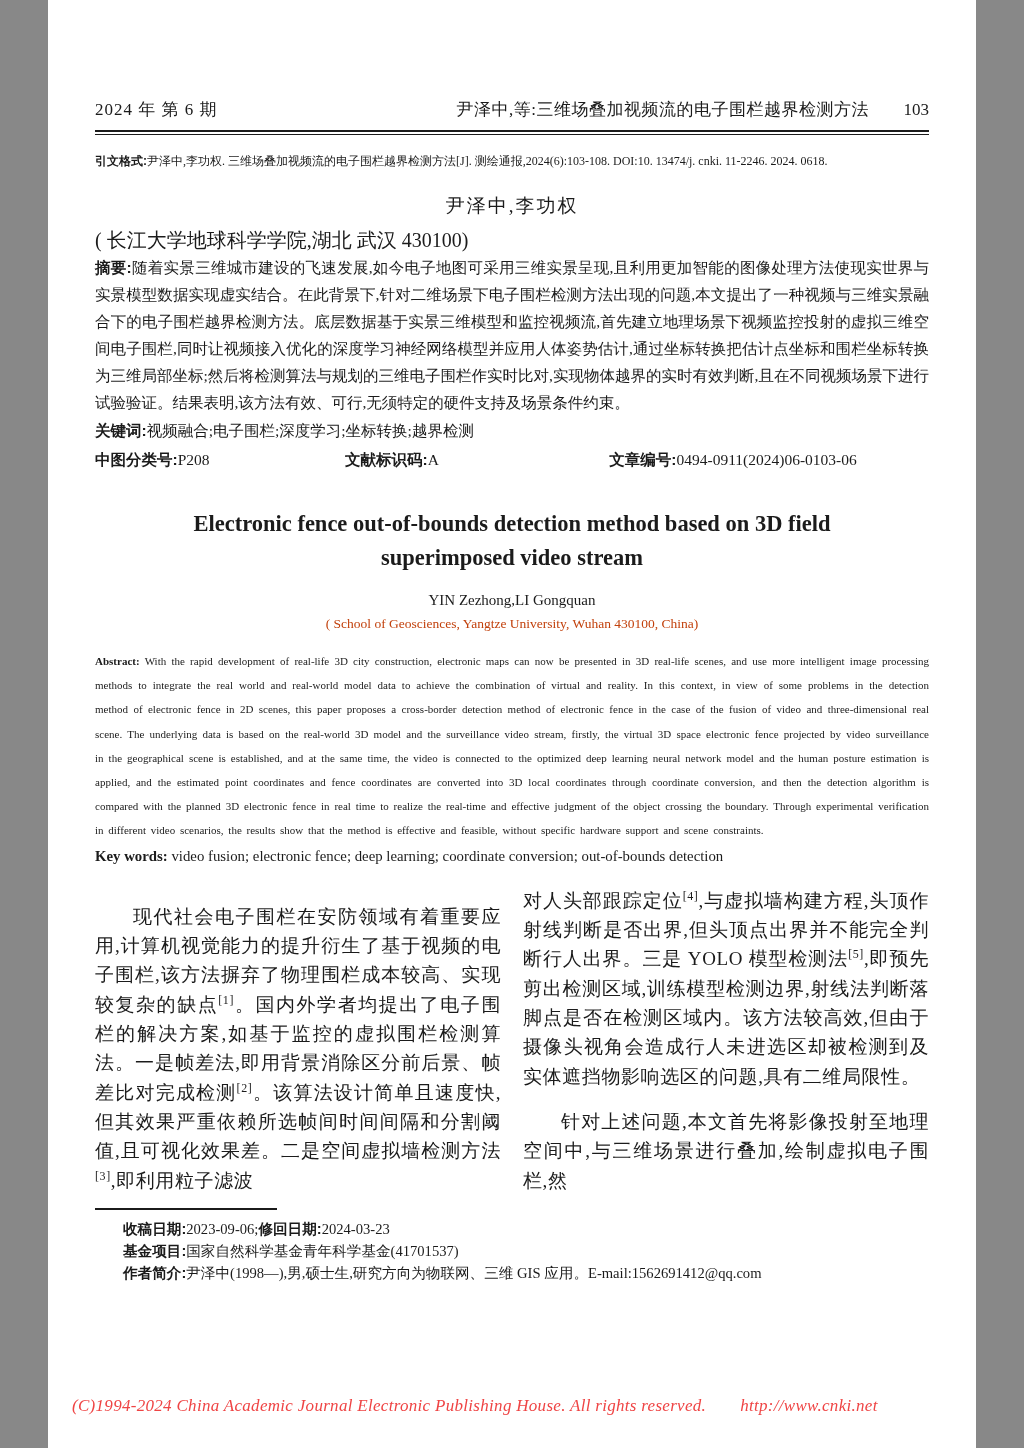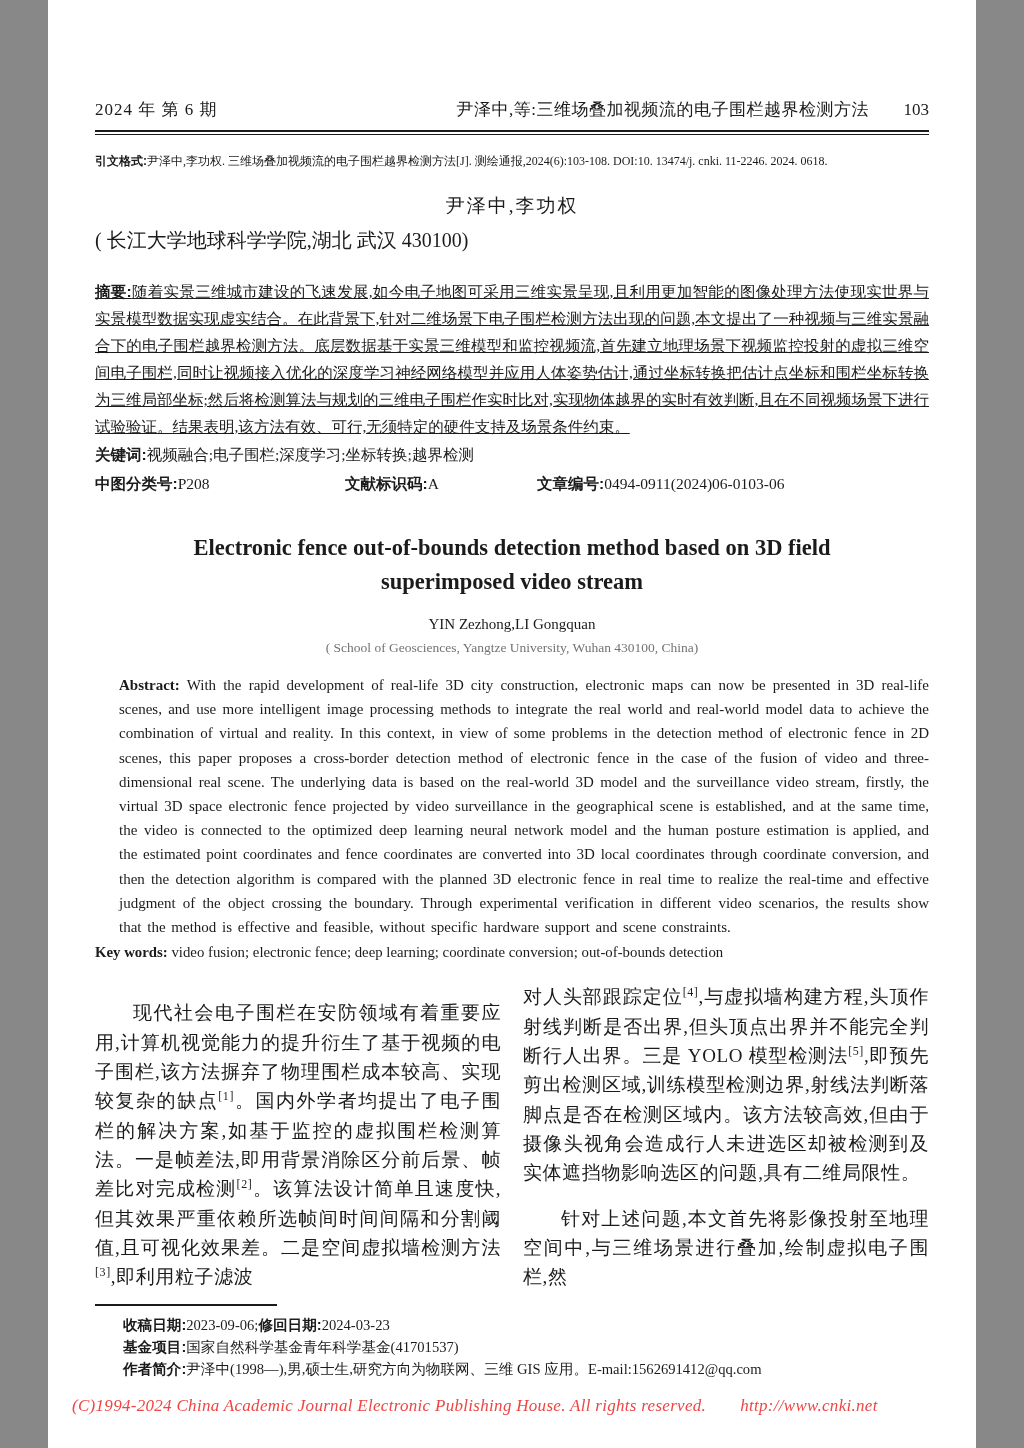--- a/index.html
+++ b/index.html
@@ -44,51 +44,48 @@
     margin-top: 30px;
     text-align: center;
     font-size: 31px; font-weight: 700;
     letter-spacing: 2px;
   }
   .authors-cn { margin-top: 20px; text-align: center; font-size: 19px; letter-spacing: 2px; }
   .affil-cn  { margin-top: 8px;  text-align: left; font-size: 20px; }
 
   
   .abstract-cn {
-    margin-top: 24px;
     font-size: 15.5px; line-height: 27px;
     text-align: justify;
-    text-decoration: underline;
   }
   .abstract-cn .lbl, .kw .lbl, .meta .lbl {
     font-family: "Liberation Sans", "DejaVu Sans", sans-serif; font-weight: 700;
   }
   .kw { margin-top: 1px; font-size: 15.5px; line-height: 27px; }
   .meta { margin-top: 2px; font-size: 15.5px; line-height: 27px; display: flex; }
   .meta .m1 { width: 250px; }
   .meta .m2 { width: 192px; }
-  .meta .m3 { flex: 1; }
+  .meta .m3 { flex: 1; text-align: center; }
 
   
   .title-en {
     margin: 34px auto 0 auto;
     max-width: 762px;
     text-align: center;
     font-size: 22.5px; font-weight: 700; line-height: 34px;
   }
   .authors-en { margin-top: 17px; text-align: center; font-size: 15px; }
-  .affil-en   { margin-top: 7px;  text-align: center; font-size: 13.5px; color: #737373; }
+  .affil-en   { margin-top: 7px;  text-align: center; font-size: 13.5px; color: #c2410c; }
 
   
   .abstract-en {
     margin-top: 17px;
-    font-size: 15px; line-height: 24.2px;
+    font-size: 11px; line-height: 24.2px;
     text-align: justify;
     word-spacing: 2px;
-    margin-left: 24px;
   }
   .abstract-en .lbl, .kw-en .lbl { font-weight: 700; }
   .kw-en { font-size: 14.8px; line-height: 24.2px; margin-top: 1px; }
 
   
   .body-cols {
     display: flex; gap: 22px;
     margin-top: 18px;
     font-size: 19px; line-height: 29.3px;
     text-align: justify;

